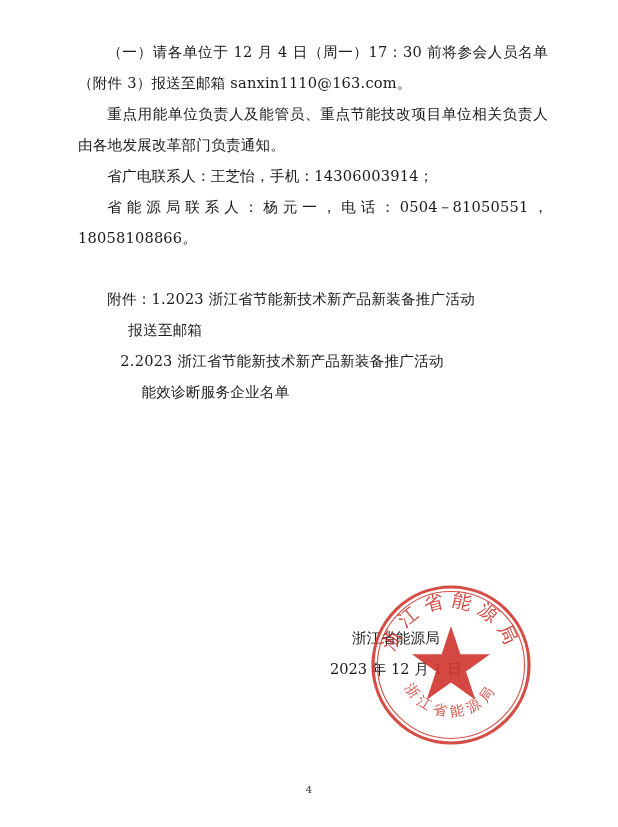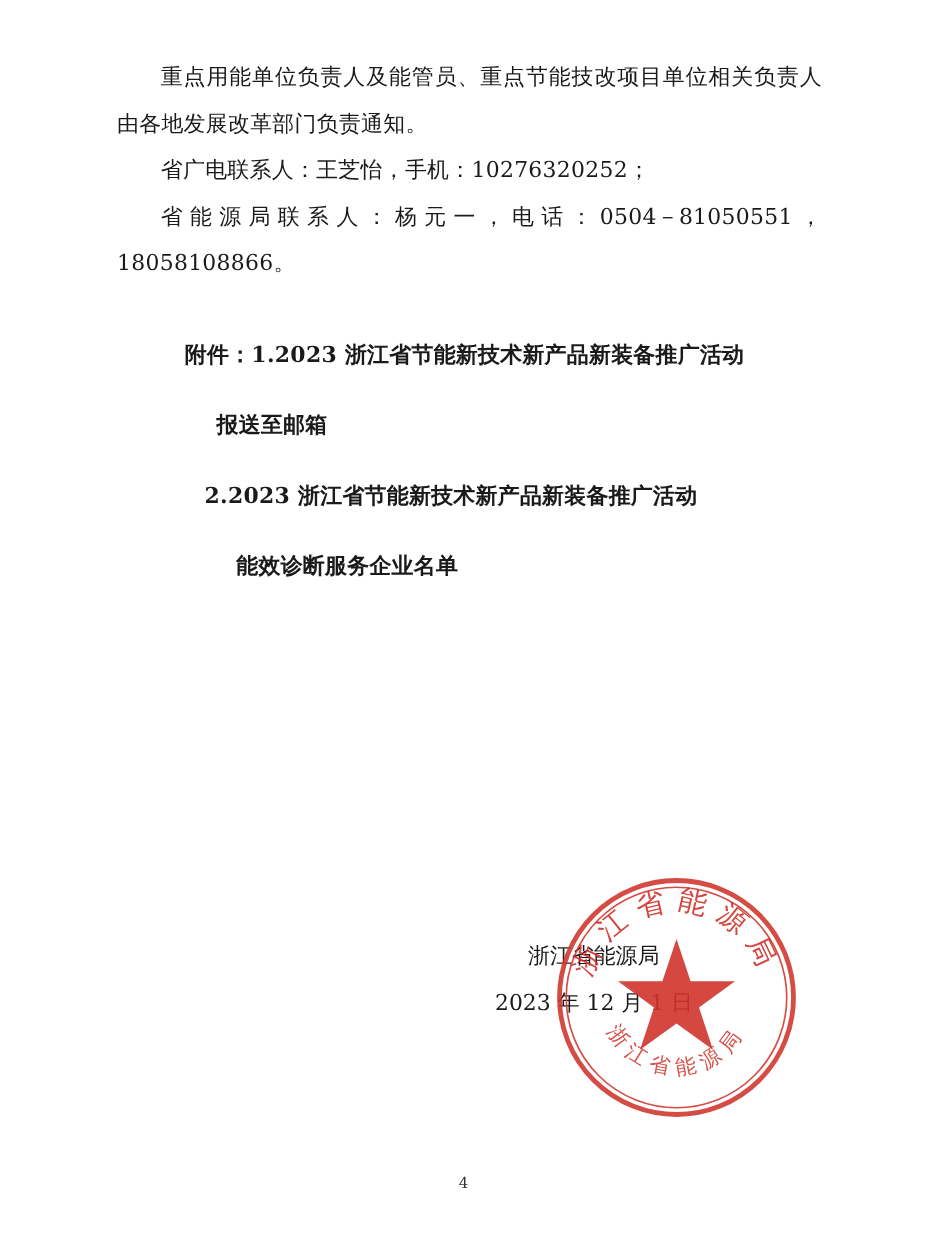--- a/index.html
+++ b/index.html
@@ -35,25 +35,24 @@
     text-justify: inter-ideograph;
     letter-spacing: 0.2px;
   }
   p.indent {
     text-indent: 2em;
   }
   .attach-block {
     margin-top: 30px;
   }
   .attach-line {
-    margin: 16px;
+    margin: 0;
     font-size: 14.6px;
     line-height: 31px;
     text-indent: 2em;
-    font-weight: bold;
   }
   .attach-line.hang {
     text-indent: 0;
     padding-left: 3.45em;
   }
   .attach-line.sub {
     text-indent: 0;
     padding-left: 2.9em;
   }
   .attach-line.subhang {
@@ -93,22 +92,23 @@
     color: #333;
     font-family: "DejaVu Serif", "Liberation Serif", serif;
   }
 </style>
 </head>
 <body>
 
 <div class="page">
 
   <div class="body-text">
+    <p class="indent">（一）请各单位于 12 月 4 日（周一）17：30 前将参会人员名单（附件 3）报送至邮箱 sanxin1110@163.com。</p>
     <p class="indent">重点用能单位负责人及能管员、重点节能技改项目单位相关负责人由各地发展改革部门负责通知。</p>
-    <p class="indent">省广电联系人：王芝怡，手机：10276320252；</p>
+    <p class="indent">省广电联系人：王芝怡，手机：14306003914；</p>
     <p class="indent">省能源局联系人：杨元一，电话：0504－81050551，18058108866。</p>
 
     <div class="attach-block">
       <p class="attach-line"><span>附件：</span><span>1.</span><span>2023 浙江省节能新技术新产品新装备推广活动</span></p>
       <p class="attach-line hang">报送至邮箱</p>
       <p class="attach-line sub"><span>2.</span><span>2023 浙江省节能新技术新产品新装备推广活动</span></p>
       <p class="attach-line subhang">能效诊断服务企业名单</p>
     </div>
   </div>
 

